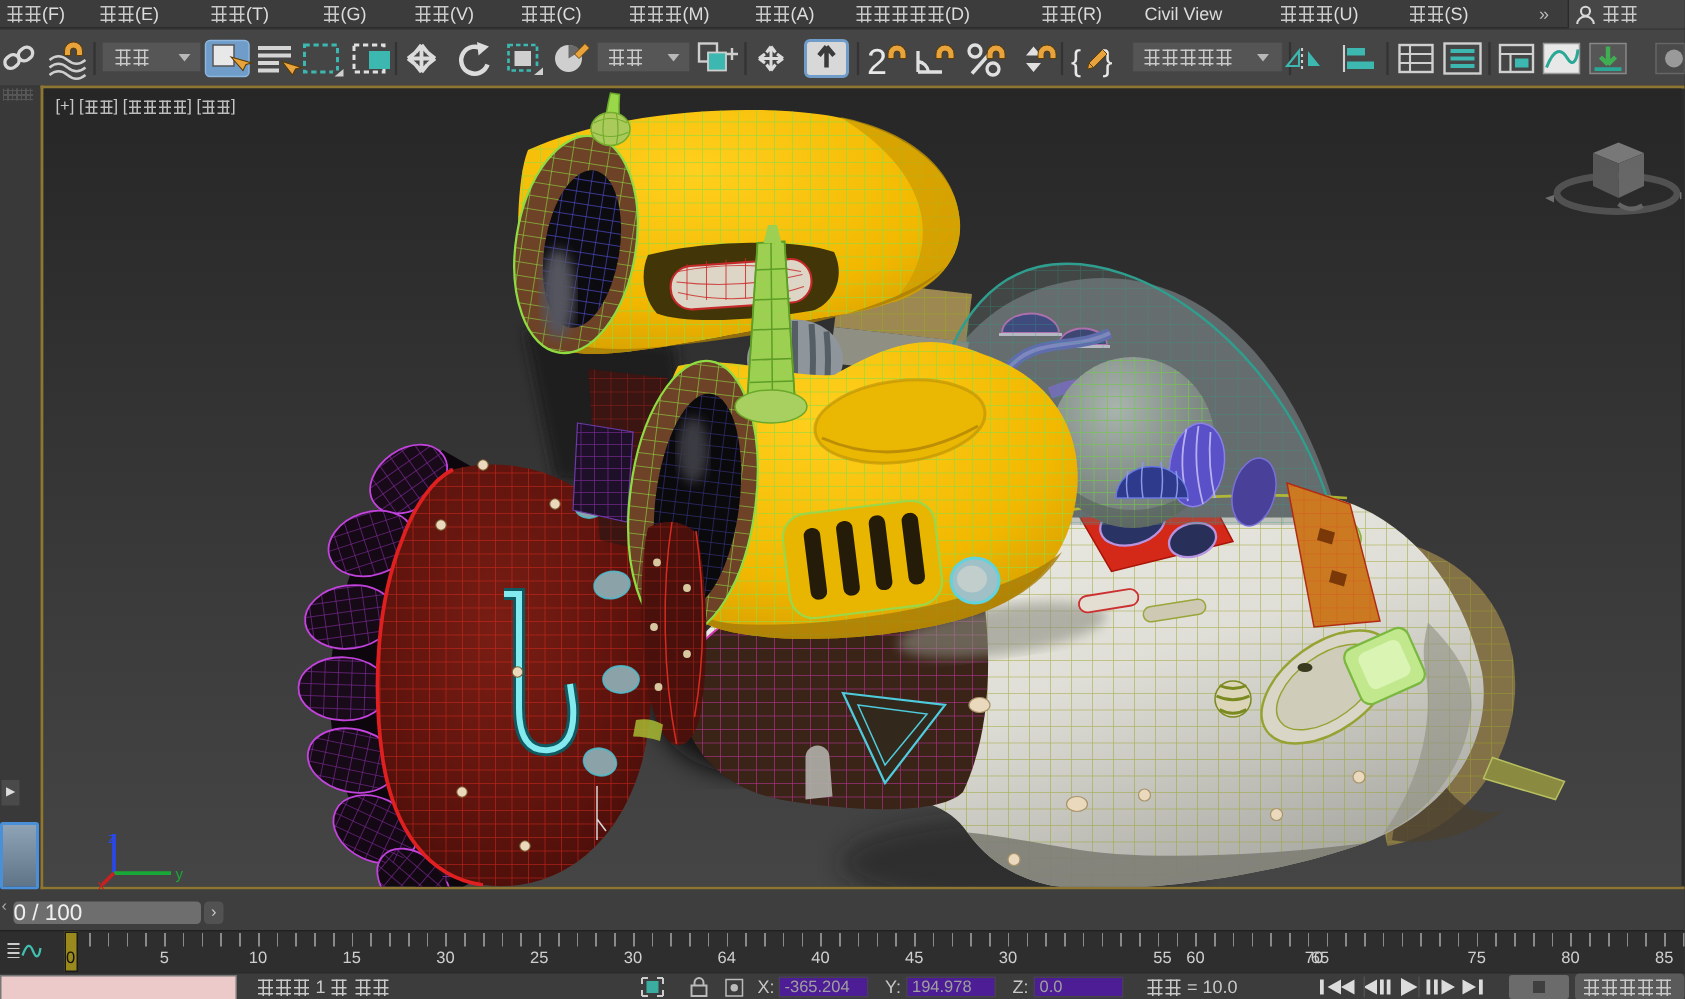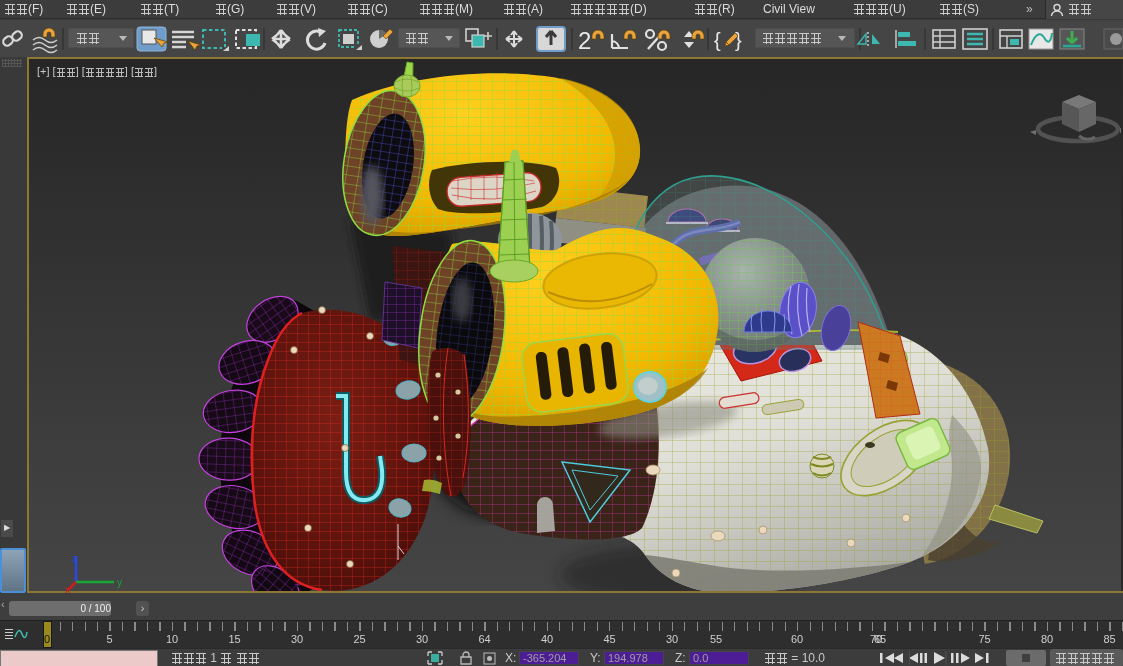--- a/index.html
+++ b/index.html
@@ -467,37 +467,37 @@
 <path d="M17,2 v26" stroke="#2a48e8" stroke-width="2.5"></path>
 <path d="M17,28 h38" stroke="#18a838" stroke-width="2.5"></path>
 <path d="M17,28 l-8,8" stroke="#c82020" stroke-width="2.5"></path>
 <text x="13" y="8" fill="#2a48e8" font-size="10">z</text>
 <text x="58" y="32" fill="#18a838" font-size="10">y</text>
 <text x="6" y="39" fill="#c82020" font-size="10">x</text>
 </svg>
 </div>
 <div class="abs" id="tslider">
  <span class="abs" style="left:1px;top:5px;color:#aaa;font-size:11px">‹</span>
- <div class="abs" style="left:9px;top:8px;width:102px;height:15px;background:#6e6e6e;border-radius:3px;color:#efefef;font-size:10px;text-align:right;line-height:15px">0 / 100</div>
+ <div class="abs" style="left:9px;top:8px;width:125px;height:15px;background:#6e6e6e;border-radius:3px;color:#efefef;font-size:15px;text-align:left;line-height:15px">0 / 100</div>
  <div class="abs" style="left:136px;top:8px;width:13px;height:15px;background:#525252;border-radius:3px;color:#ccc;font-size:11px;text-align:center;line-height:14px">›</div>
 </div>
 <div class="abs" id="trackbar">
     <div class="abs" style="left:47px;top:1px;width:1076px;height:9px;background:repeating-linear-gradient(90deg,#8a8a8a 0 1px,transparent 1px 12.5px)"></div>
     <span class="tick-num" style="left:47px">0</span>
     <span class="tick-num" style="left:109.5px">5</span>
     <span class="tick-num" style="left:172px">10</span>
     <span class="tick-num" style="left:234.5px">15</span>
     <span class="tick-num" style="left:297px">30</span>
     <span class="tick-num" style="left:359.5px">25</span>
     <span class="tick-num" style="left:422px">30</span>
     <span class="tick-num" style="left:484.5px">64</span>
     <span class="tick-num" style="left:547px">40</span>
     <span class="tick-num" style="left:609.5px">45</span>
     <span class="tick-num" style="left:672px">30</span>
-    <span class="tick-num" style="left:716px">55</span>
+    <span class="tick-num" style="left:775px">55</span>
     <span class="tick-num" style="left:797px">60</span>
     <span class="tick-num" style="left:880px">65</span>
     <span class="tick-num" style="left:876px">70</span>
     <span class="tick-num" style="left:984.5px">75</span>
     <span class="tick-num" style="left:1047px">80</span>
     <span class="tick-num" style="left:1109.5px">85</span>
     <div class="abs" style="left:43px;top:0px;width:9px;height:27px;background:#9a8a1e;border:1px solid #1a1a1a"></div>
     <span class="abs" style="left:44px;top:12px;color:#111;font-size:11px">0</span>
     <div class="abs" style="left:5px;top:6px;width:8px;height:12px;background:repeating-linear-gradient(0deg,#ccc 0 1px,transparent 1px 3px)"></div>
     <svg class="abs" style="left:14px;top:6px" width="14" height="14">

